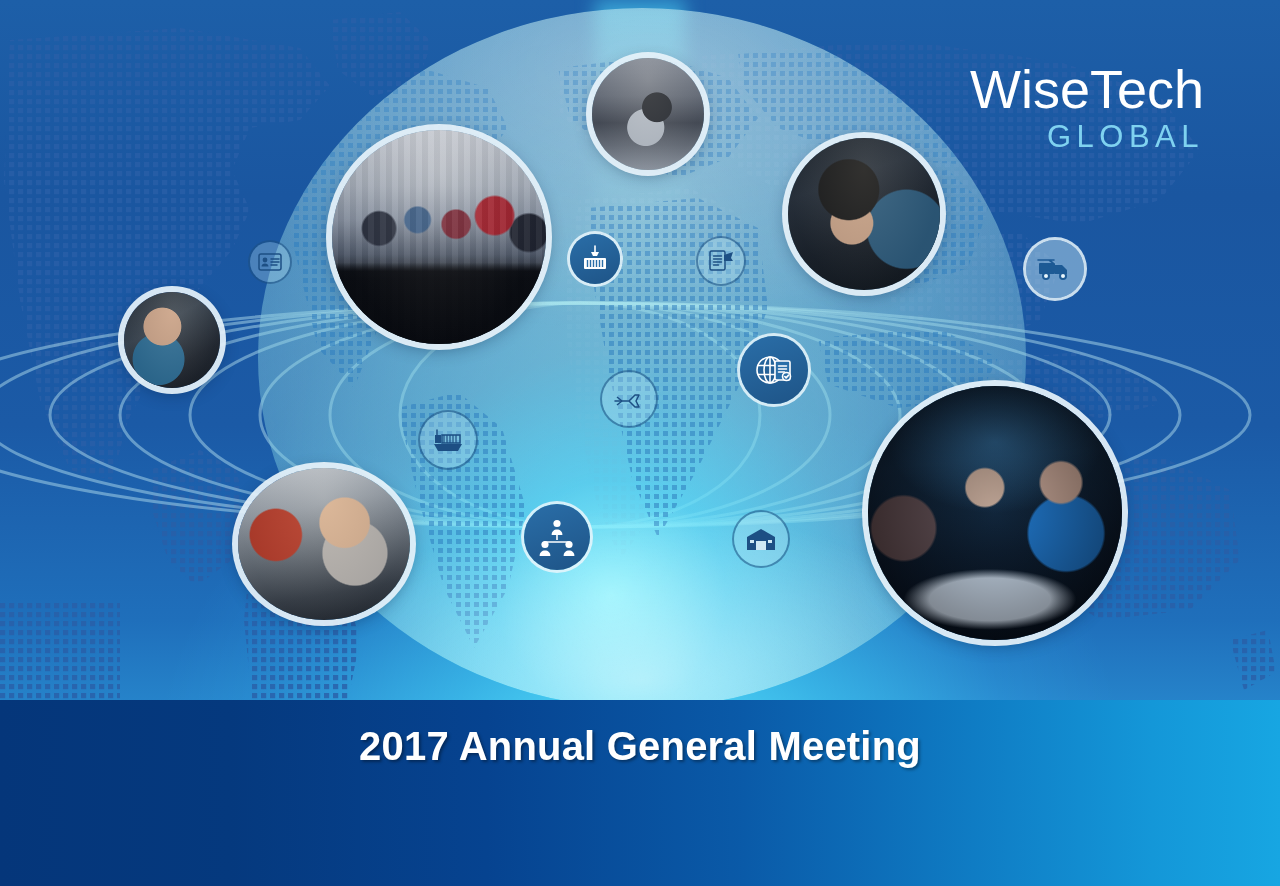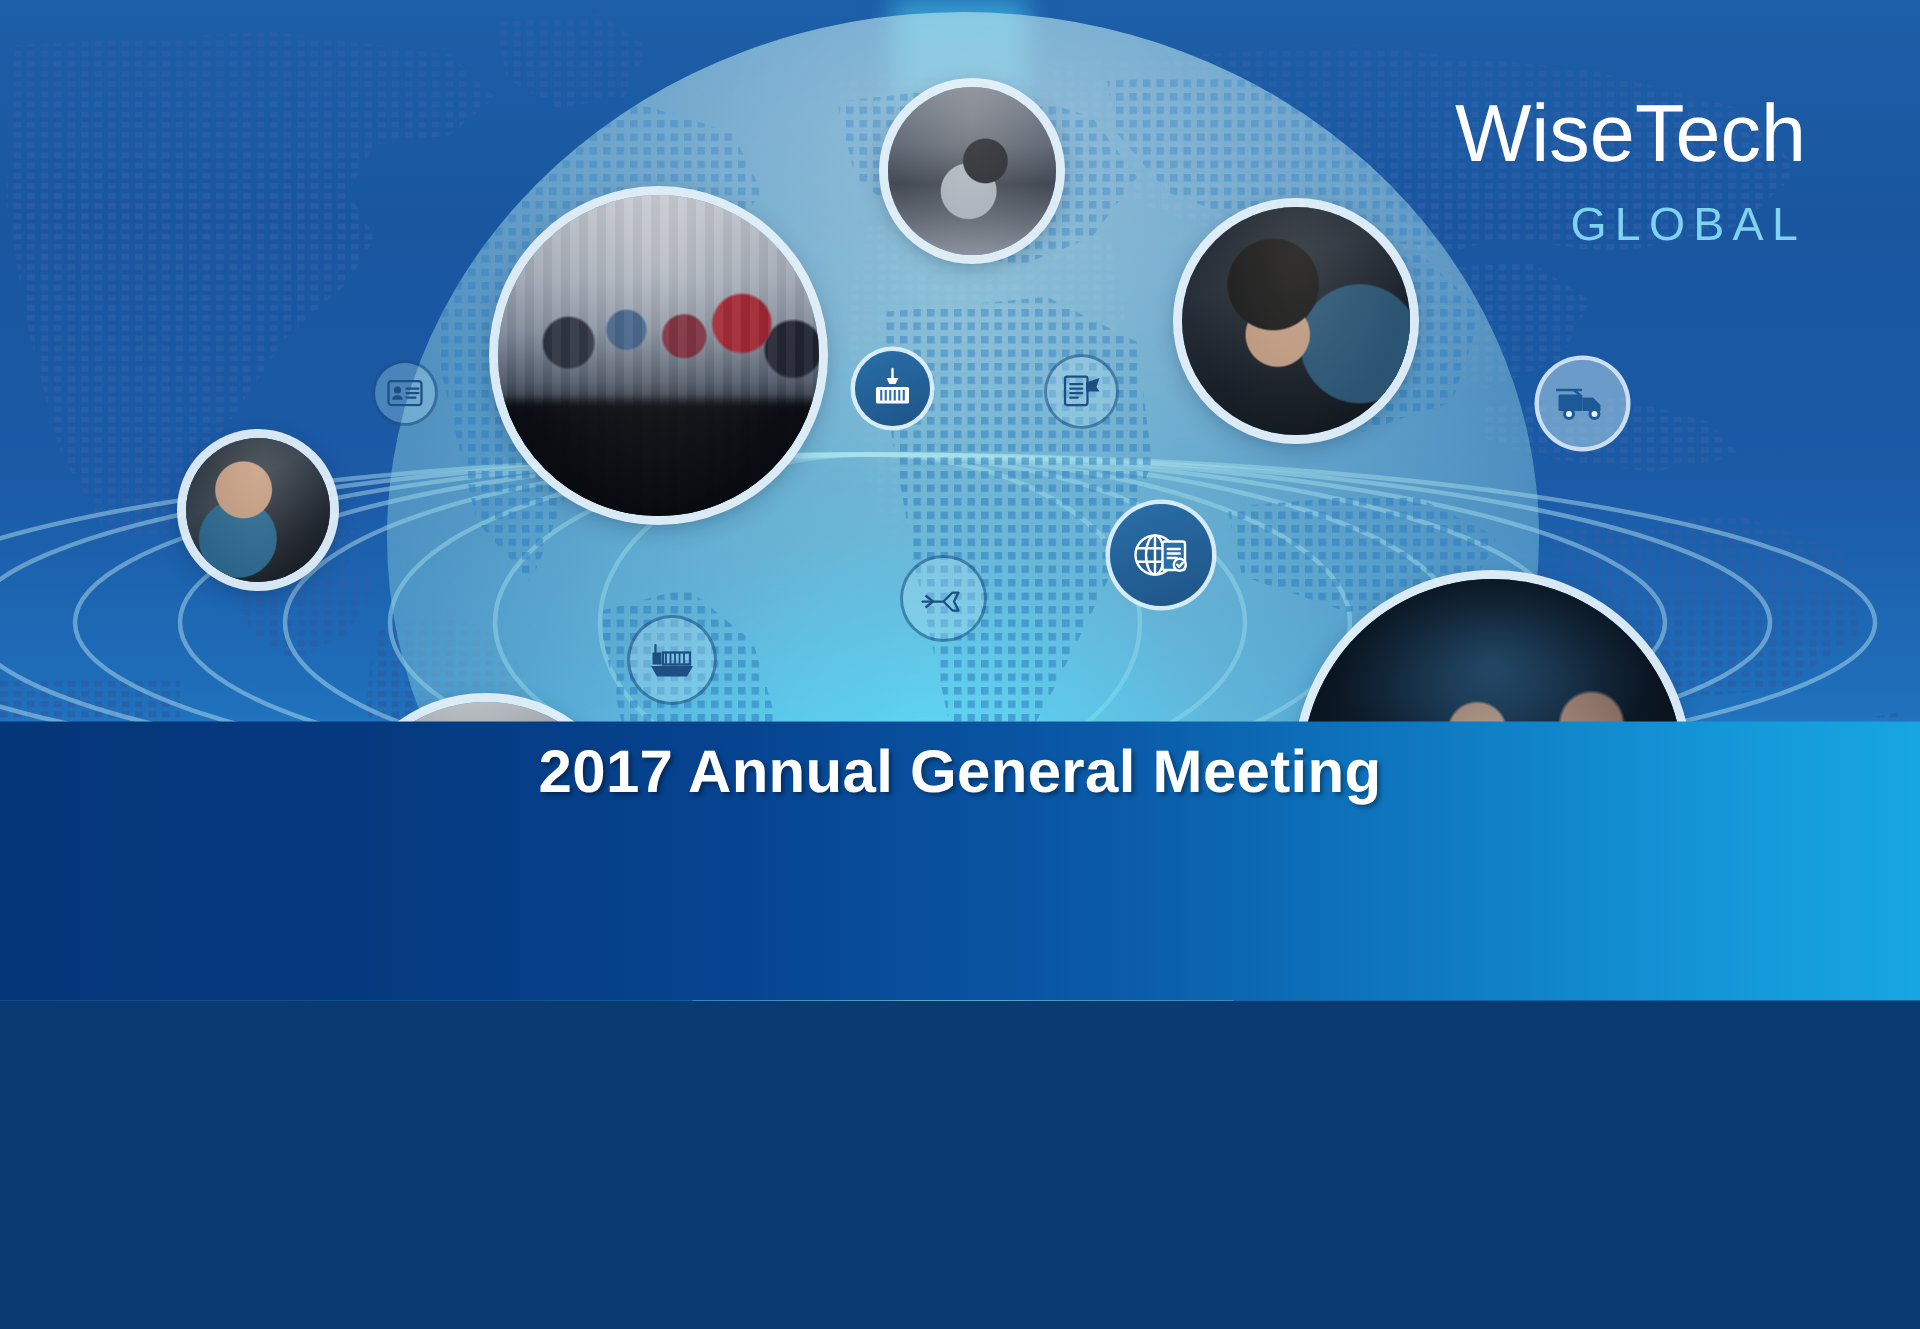--- a/index.html
+++ b/index.html
@@ -6,21 +6,21 @@
   * { margin:0; padding:0; box-sizing:border-box; }
   html, body {
     width:1280px; height:886px;
     overflow:hidden;
     background:#0a3a72;
     font-family:"Liberation Sans", sans-serif;
   }
 
   #slide {
     position:relative;
-    width:1280px; height:667px;
+    width:1280px; height:886px;
     overflow:hidden;
   }
 
   
   .bg-base {
     position:absolute; inset:0;
     background:
       radial-gradient(ellipse 620px 480px at 640px 760px, rgba(60,210,255,0.95) 0%, rgba(40,180,245,0.55) 32%, rgba(25,120,205,0.18) 60%, rgba(0,0,0,0) 78%),
       linear-gradient(180deg, #1d5fa8 0%, #1a56a0 22%, #1b5aa6 48%, #1f6fbb 70%, #2c96d8 88%, #2f9fde 100%),
       linear-gradient(90deg, #153f7e 0%, #1a4f94 18%, #1d5aa4 38%, #1d5aa4 62%, #1a4f94 82%, #14396f 100%);
@@ -185,32 +185,32 @@
     text-align:right;
     user-select:none;
   }
   #logo .wt {
     font-size:54px; font-weight:400; letter-spacing:0px;
     color:#ffffff; line-height:1;
     font-family:"Liberation Sans", sans-serif;
   }
   #logo .gl {
     font-size:31px; font-weight:400; letter-spacing:5.5px;
-    color:#7fd2f0; line-height:1.25; margin-top:15px;
+    color:#7fd2f0; line-height:1.25; margin-top:2px;
     font-family:"Liberation Sans", sans-serif;
   }
 
   
   #banner {
     position:absolute; left:0; right:0; bottom:0;
     height:186px;
     background:linear-gradient(90deg, #05367a 0%, #05397e 18%, #064390 38%, #0a5aa8 58%, #0f7cc4 76%, #1497d8 90%, #17a6e2 100%);
     display:flex; flex-direction:column;
     align-items:center; justify-content:flex-start;
-    padding-top:6px;
+    padding-top:18px;
   }
   #banner .line {
     color:#ffffff;
     font-size:40px;
     font-weight:bold;
     line-height:1.42;
     letter-spacing:0.2px;
     text-shadow:2px 2px 3px rgba(0,0,0,0.35);
     font-family:"Liberation Sans", sans-serif;
     white-space:nowrap;

